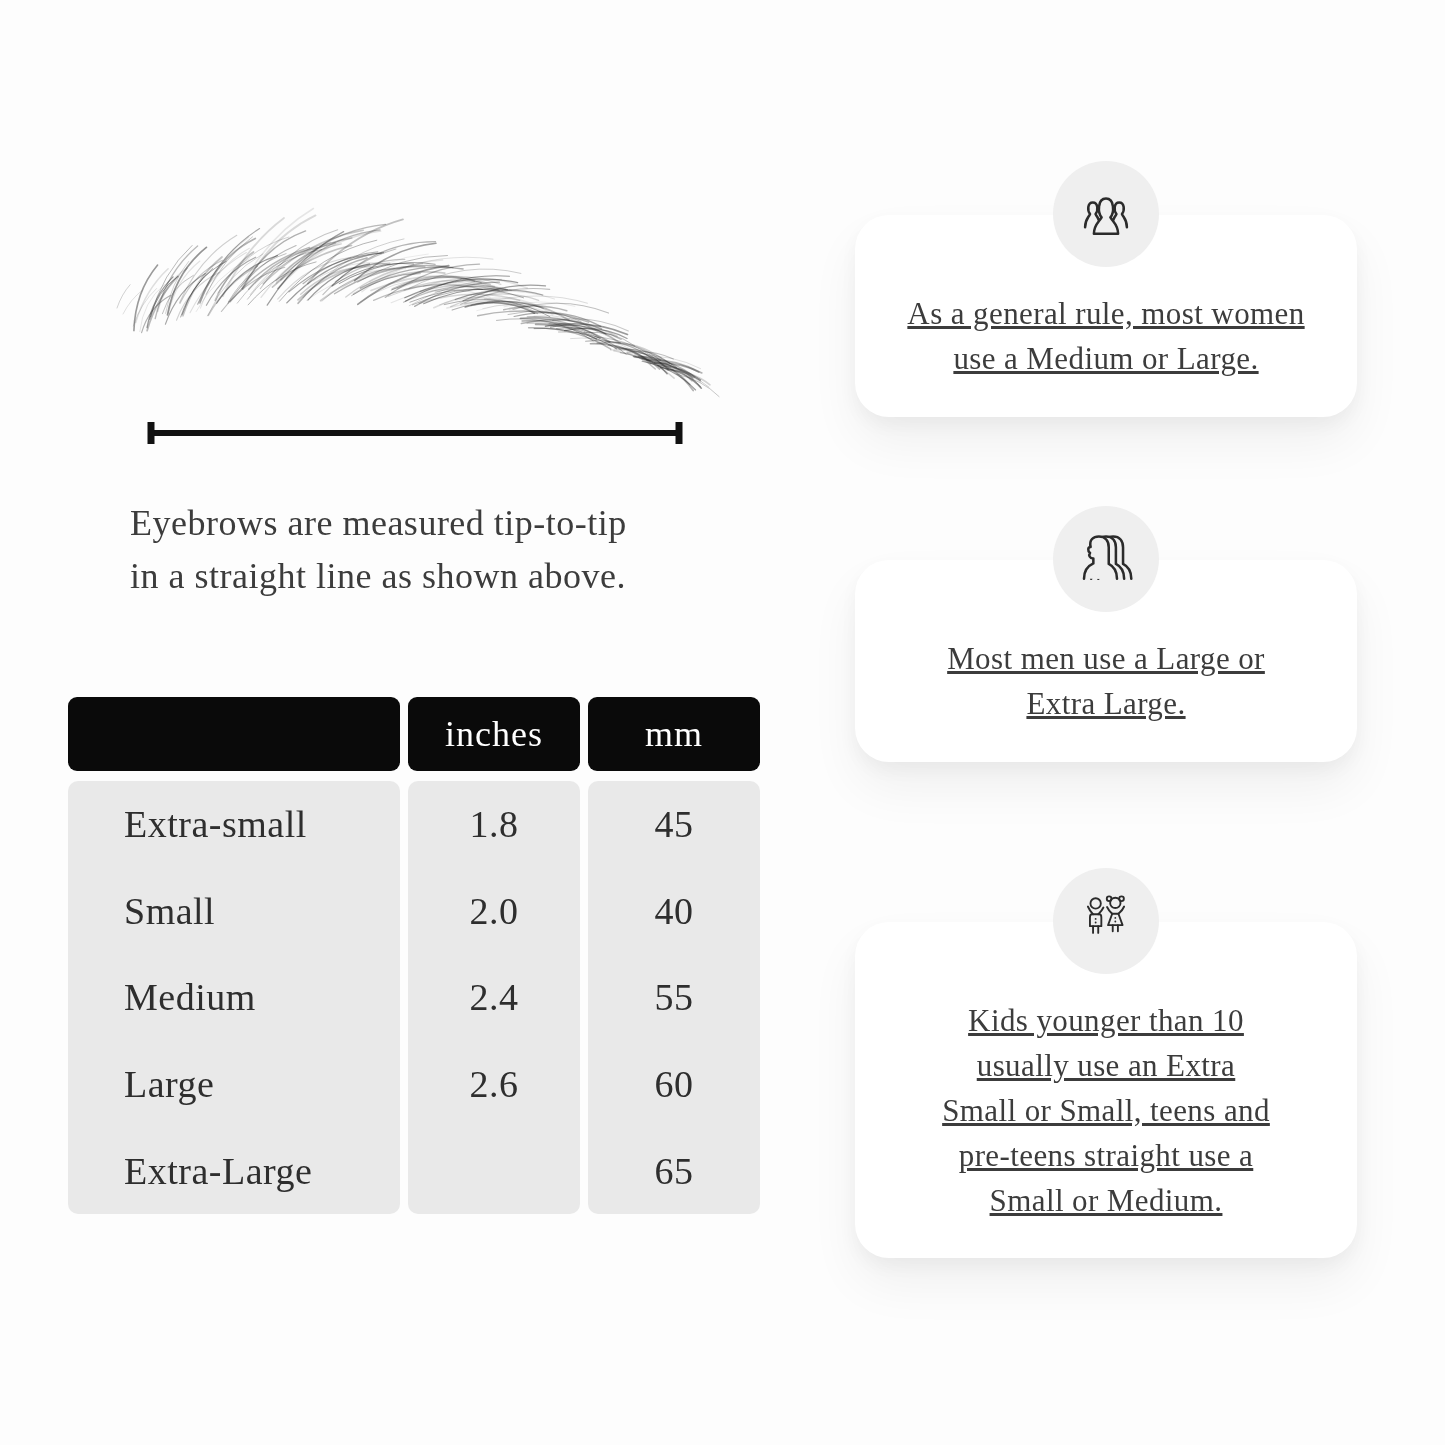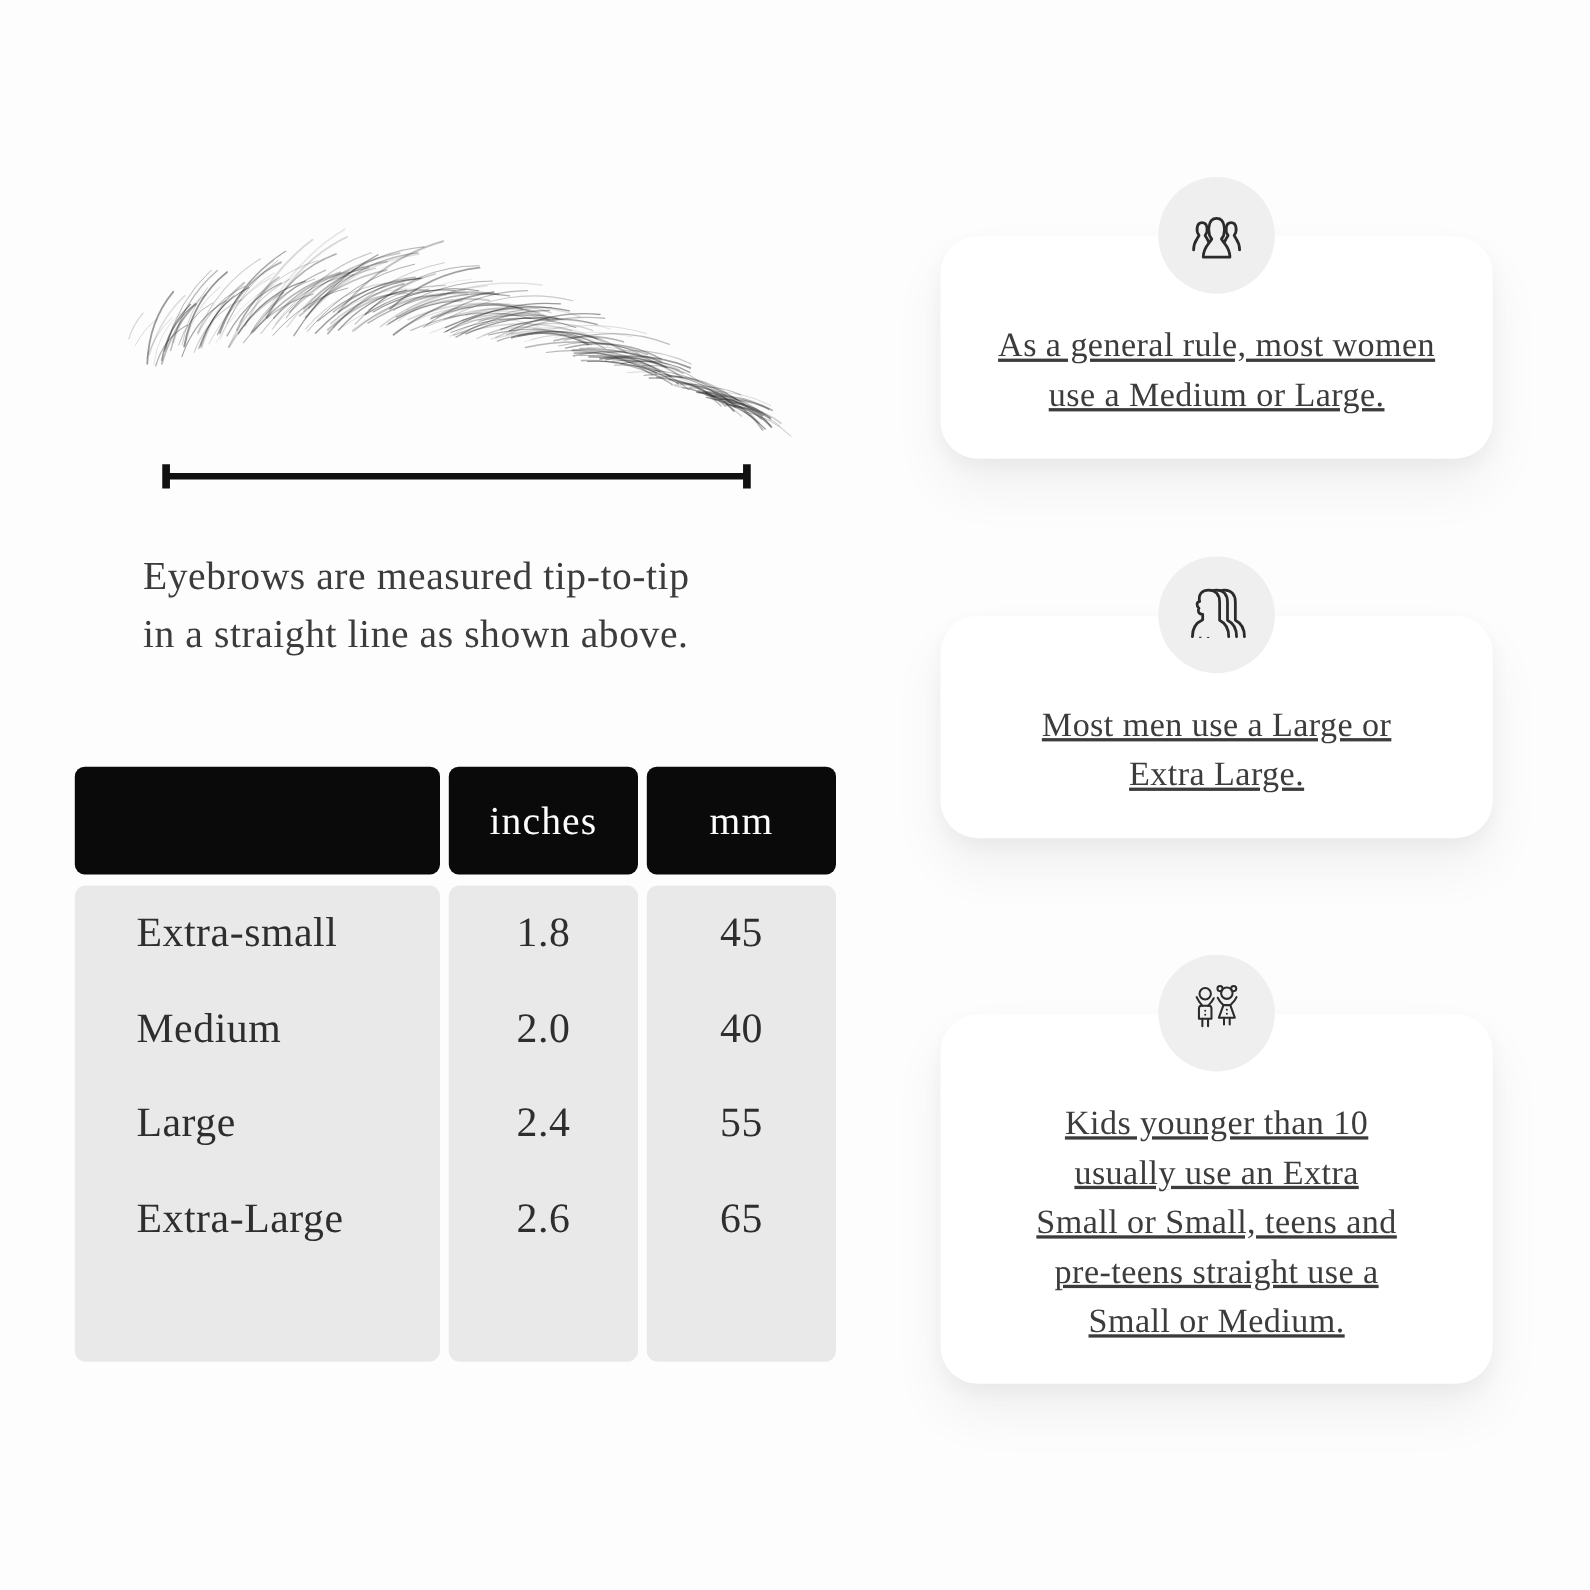--- a/index.html
+++ b/index.html
@@ -23,21 +23,21 @@
   .measure-line{position:absolute;left:141px;top:419px;width:548px;height:28px;display:block;}
   .measure-line line{stroke:#111111;}
 
   .caption{position:absolute;left:130px;top:497px;font-size:36px;line-height:53px;color:#3c3c3c;letter-spacing:0.5px;}
   .caption span{display:block;white-space:nowrap;}
 
   
   .size-table{position:absolute;left:68px;top:697px;width:692px;}
   .thead,.tbody{display:grid;grid-template-columns:332px 172px 172px;column-gap:8px;}
   .hcell{
-    height:98px;background:var(--table-header-bg);border-radius:9px;
+    height:74px;background:var(--table-header-bg);border-radius:9px;
     color:var(--table-header-text);font-size:36px;
     display:flex;align-items:center;justify-content:center;letter-spacing:1px;
   }
   .tbody{margin-top:10px;}
   .tcol{height:433px;background:var(--table-body-bg);border-radius:10px;
     display:grid;grid-template-rows:repeat(5,1fr);}
   .cell{display:flex;align-items:center;justify-content:center;
     font-size:38px;color:#2e2e2e;letter-spacing:0.5px;}
   .tcol-labels .cell{justify-content:flex-start;padding-left:56px;}
 
@@ -275,34 +275,36 @@
 
   <section class="size-table">
     <div class="thead">
       <div class="hcell"></div>
       <div class="hcell">inches</div>
       <div class="hcell">mm</div>
     </div>
     <div class="tbody">
       <div class="tcol tcol-labels">
         <div class="cell">Extra-small</div>
+        <div class="cell">Small</div>
         <div class="cell">Medium</div>
         <div class="cell">Large</div>
         <div class="cell">Extra-Large</div>
       </div>
       <div class="tcol">
         <div class="cell">1.8</div>
         <div class="cell">2.0</div>
         <div class="cell">2.4</div>
         <div class="cell">2.6</div>
       </div>
       <div class="tcol">
         <div class="cell">45</div>
         <div class="cell">40</div>
         <div class="cell">55</div>
+        <div class="cell">60</div>
         <div class="cell">65</div>
       </div>
     </div>
   </section>
 
   <div class="card card-women">
     <div class="icon-circle">
       <svg viewBox="0 0 120 100" xmlns="http://www.w3.org/2000/svg">
         <path class="icon-stroke" d="M22,74 C22,60 28,57 31,50 C26,44 26,29 36,29 C46,29 46,44 41,50 C44,57 50,60 50,74"></path>
         <path class="icon-stroke" d="M70,74 C70,60 76,57 79,50 C74,44 74,29 84,29 C94,29 94,44 89,50 C92,57 98,60 98,74"></path>

